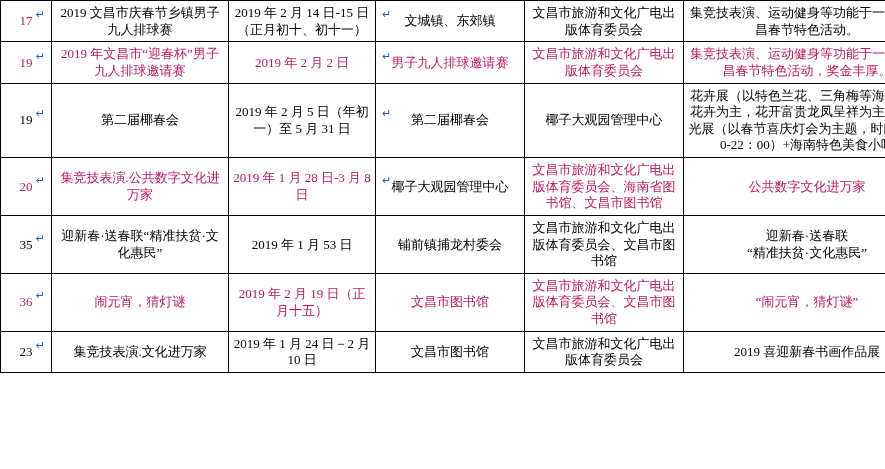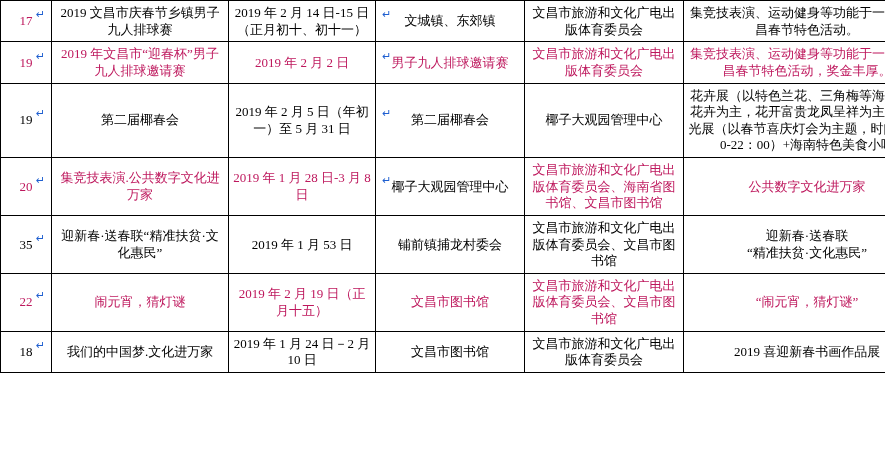--- a/index.html
+++ b/index.html
@@ -202,21 +202,21 @@
         <td class="c5">
           <span class="txt">迎新春·送春联
 “精准扶贫·文化惠民”</span>
         </td>
       </tr>
 
       <tr>
         <td class="c0">
           <span class="cellwrap">
             <span class="pilcrow right">↵</span>
-            <span class="txt blue">22</span>
+            <span class="txt blue">36</span>
           </span>
         </td>
         <td class="c1">
           <span class="txt blue">闹元宵，猜灯谜</span>
         </td>
         <td class="c2">
           <span class="txt blue">2019 年 2 月 19 日（正月十五）</span>
         </td>
         <td class="c3">
           <span class="txt blue">文昌市图书馆</span>
@@ -226,25 +226,25 @@
         </td>
         <td class="c5">
           <span class="txt blue">“闹元宵，猜灯谜”</span>
         </td>
       </tr>
 
       <tr>
         <td class="c0">
           <span class="cellwrap">
             <span class="pilcrow right">↵</span>
-            <span class="txt">18</span>
-          </span>
-        </td>
-        <td class="c1">
-          <span class="txt">我们的中国梦.文化进万家</span>
+            <span class="txt">23</span>
+          </span>
+        </td>
+        <td class="c1">
+          <span class="txt">集竞技表演.文化进万家</span>
         </td>
         <td class="c2">
           <span class="txt">2019 年 1 月 24 日－2 月 10 日</span>
         </td>
         <td class="c3">
           <span class="txt">文昌市图书馆</span>
         </td>
         <td class="c4">
           <span class="txt">文昌市旅游和文化广电出版体育委员会</span>
         </td>

